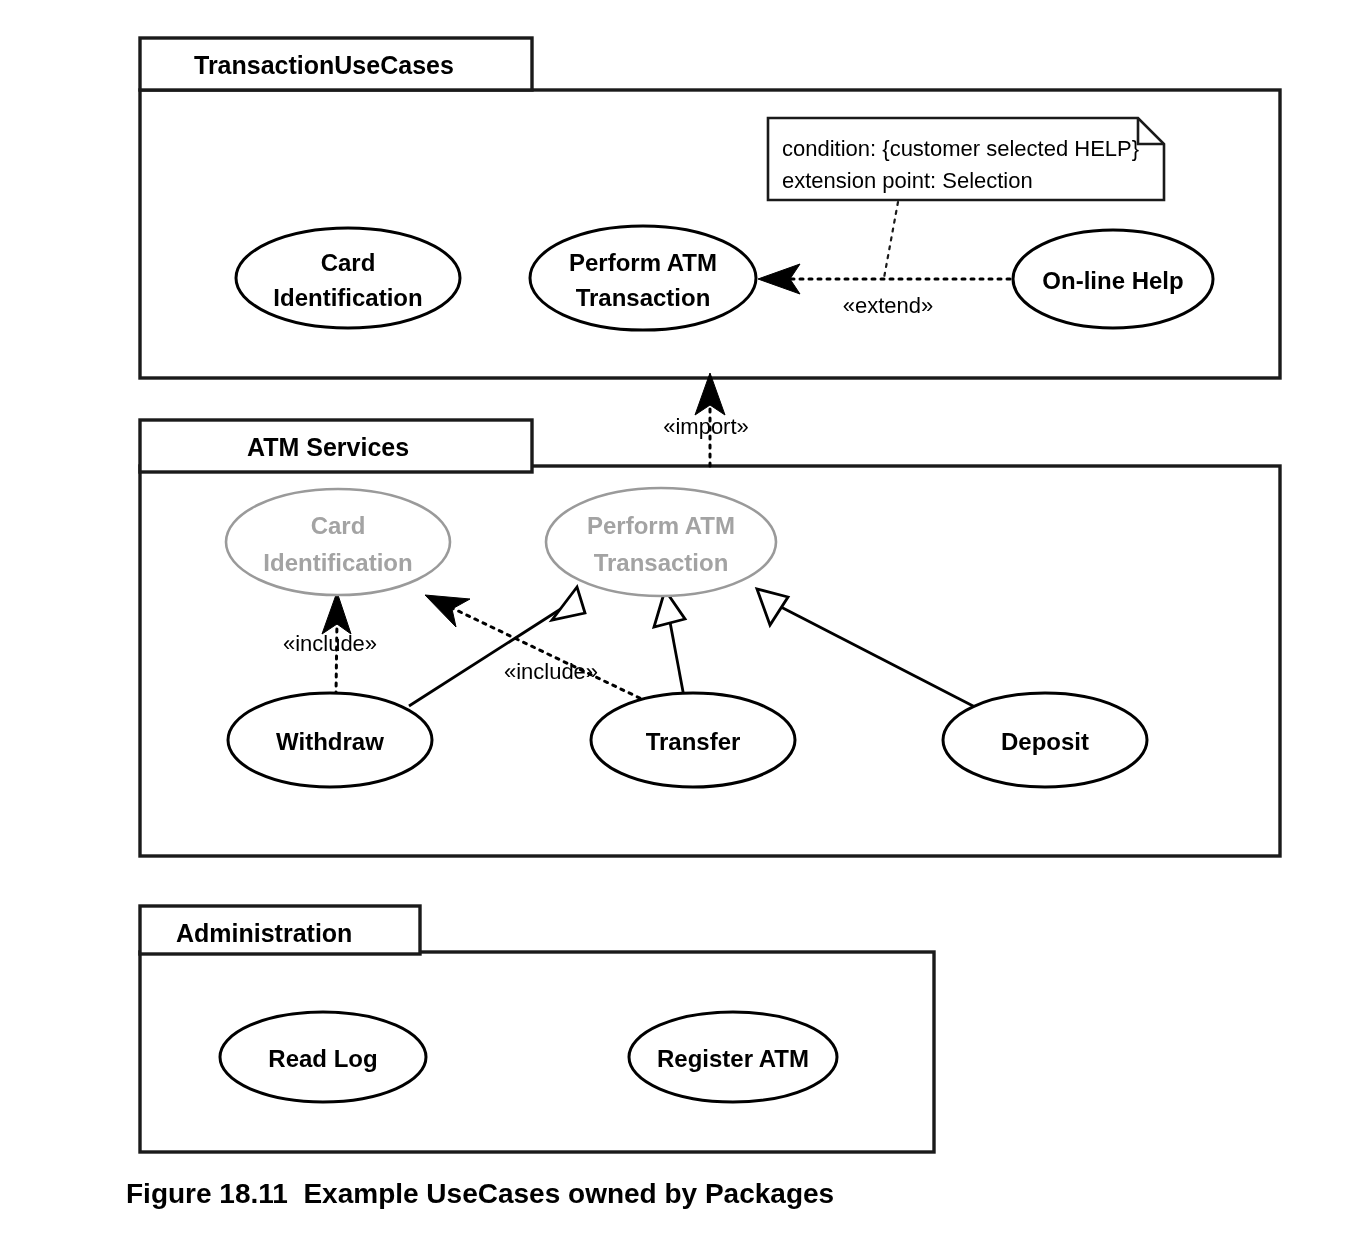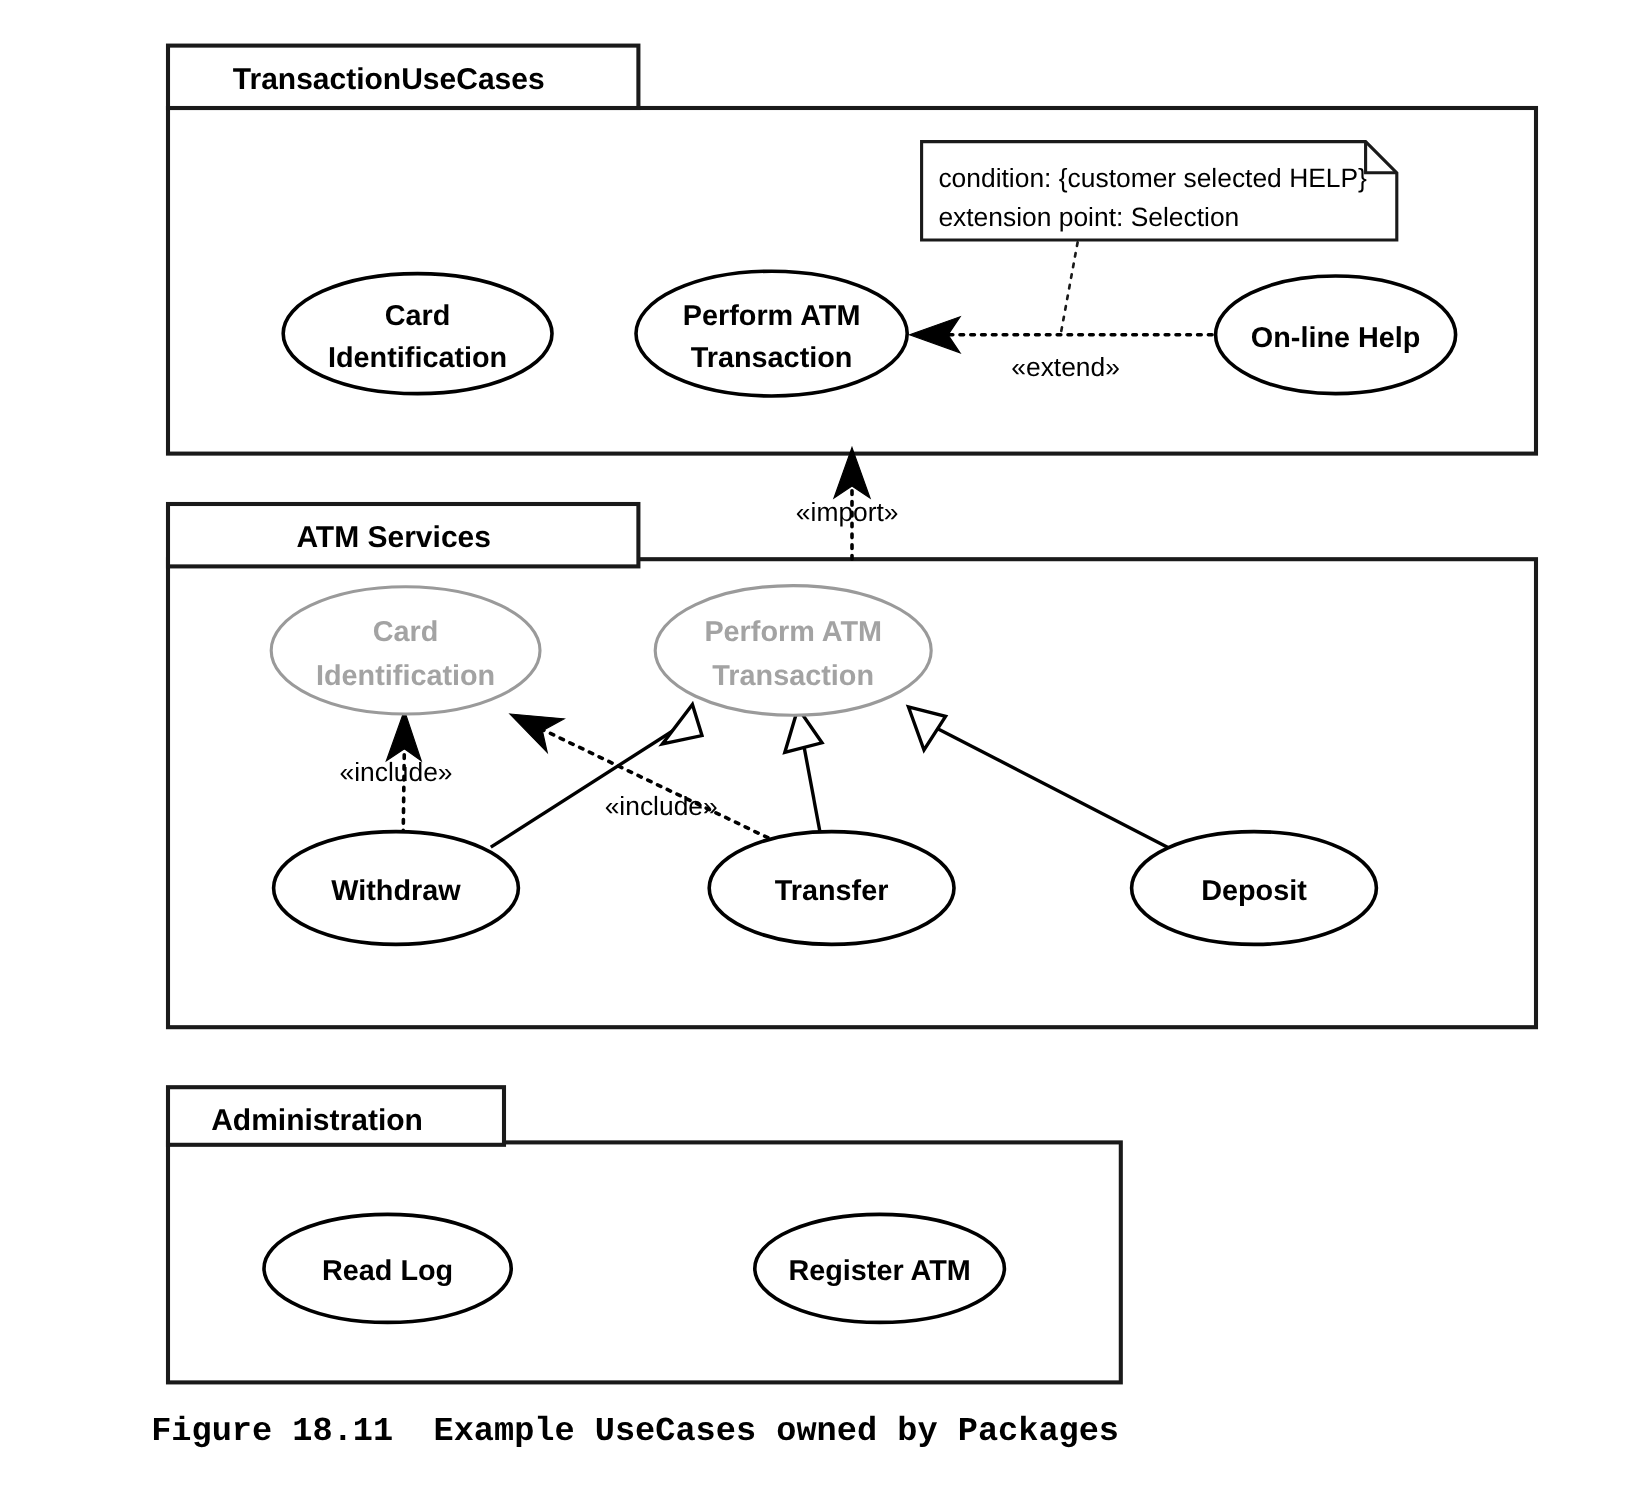--- a/index.html
+++ b/index.html
@@ -108,21 +108,21 @@
   .stereotype {
     font-family: "Liberation Sans", sans-serif;
     font-size: 22px;
     fill: #000000;
     text-anchor: middle;
   }
   .caption {
     position: absolute;
     left: 126px;
     top: 1178px;
-    font-family: Liberation Mono, monospace;
+    font-family: Liberation Sans, sans-serif;
     font-weight: bold;
     font-size: 28px;
     color: #000000;
     white-space: pre;
   }
 </style>
 </head>
 <body>
 
 <div id="stage">

